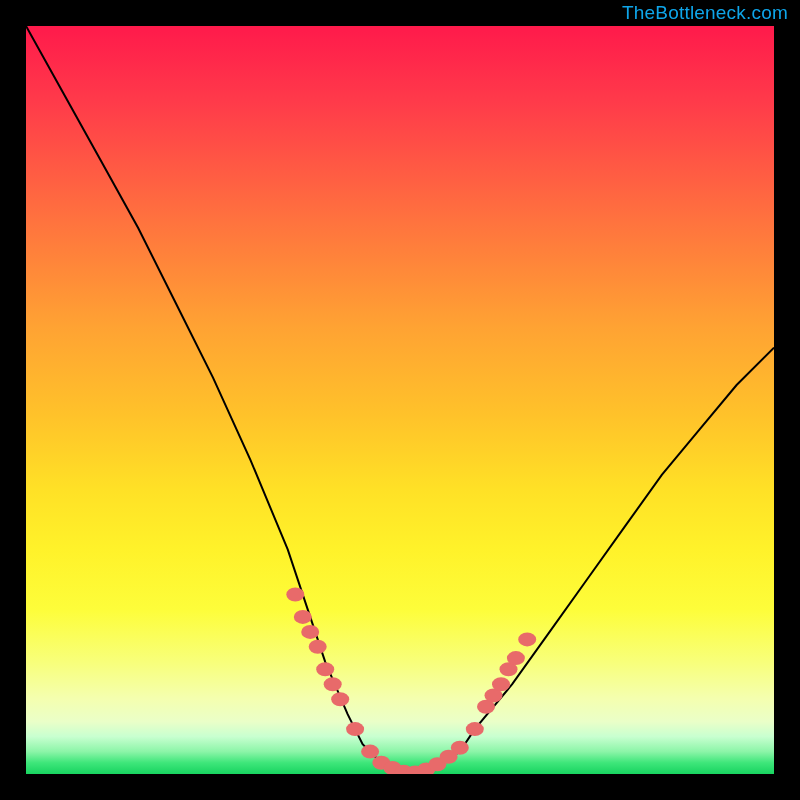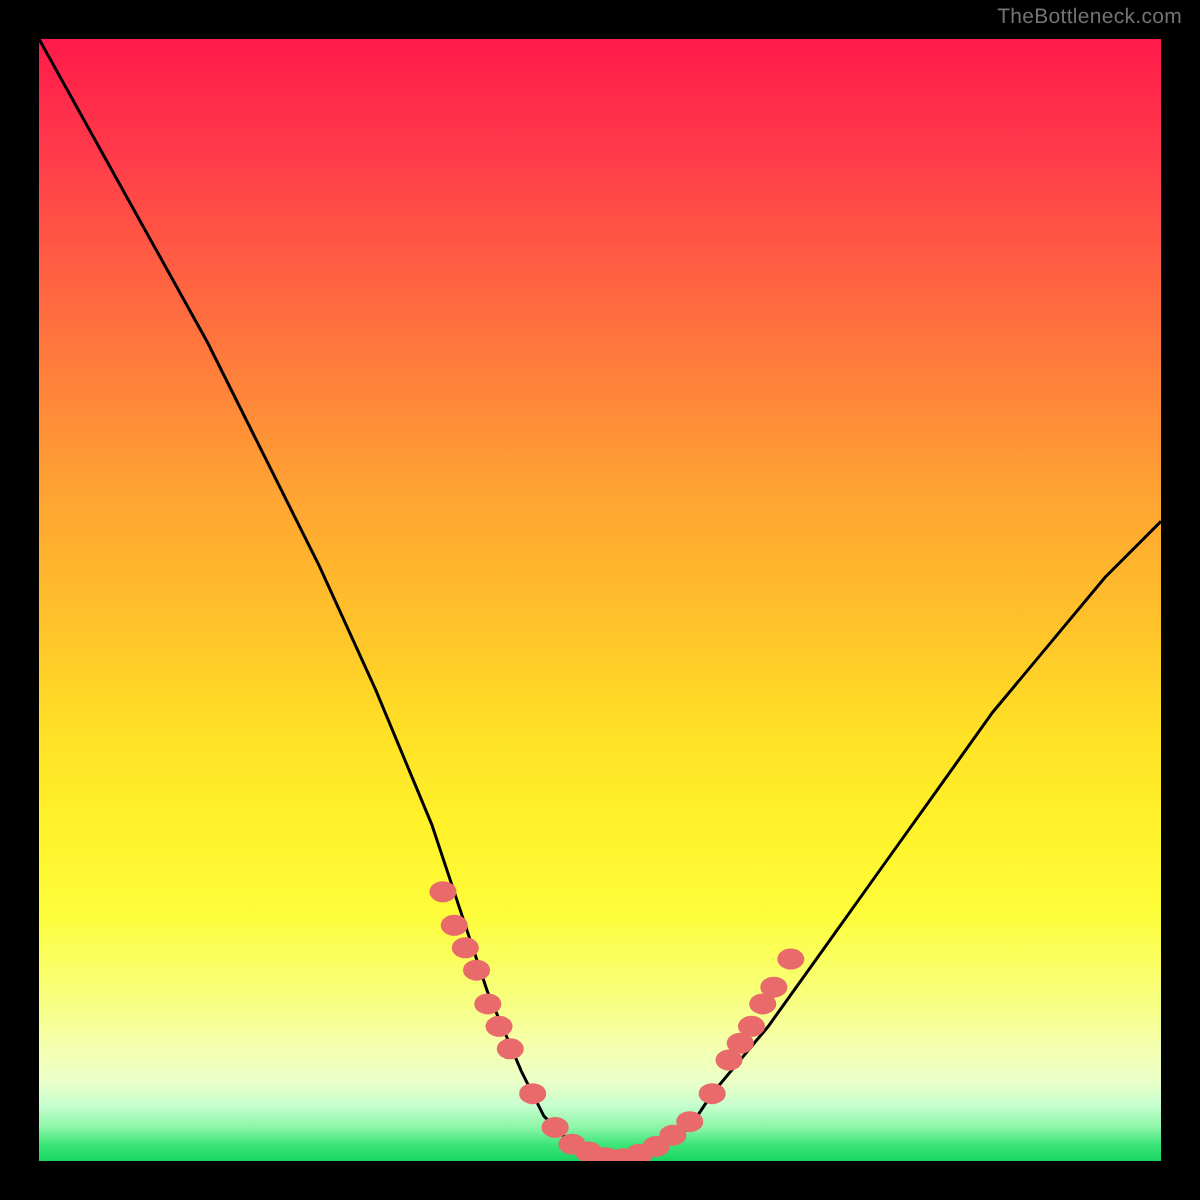--- a/index.html
+++ b/index.html
@@ -43,22 +43,22 @@
   .plot svg {
     position: absolute;
     inset: 0;
     width: 748px;
     height: 748px;
   }
   .watermark {
     position: absolute;
     top: 2px;
     right: 12px;
-    color: #737373;
-    font-size: 14px;
+    color: #0ea5e9;
+    font-size: 19px;
     font-weight: 500;
     letter-spacing: 0.2px;
   }
 </style>
 </head>
 <body>
 
 <div class="outer">
   <div class="plot">
     <svg viewBox="0 0 748 748" preserveAspectRatio="none">

